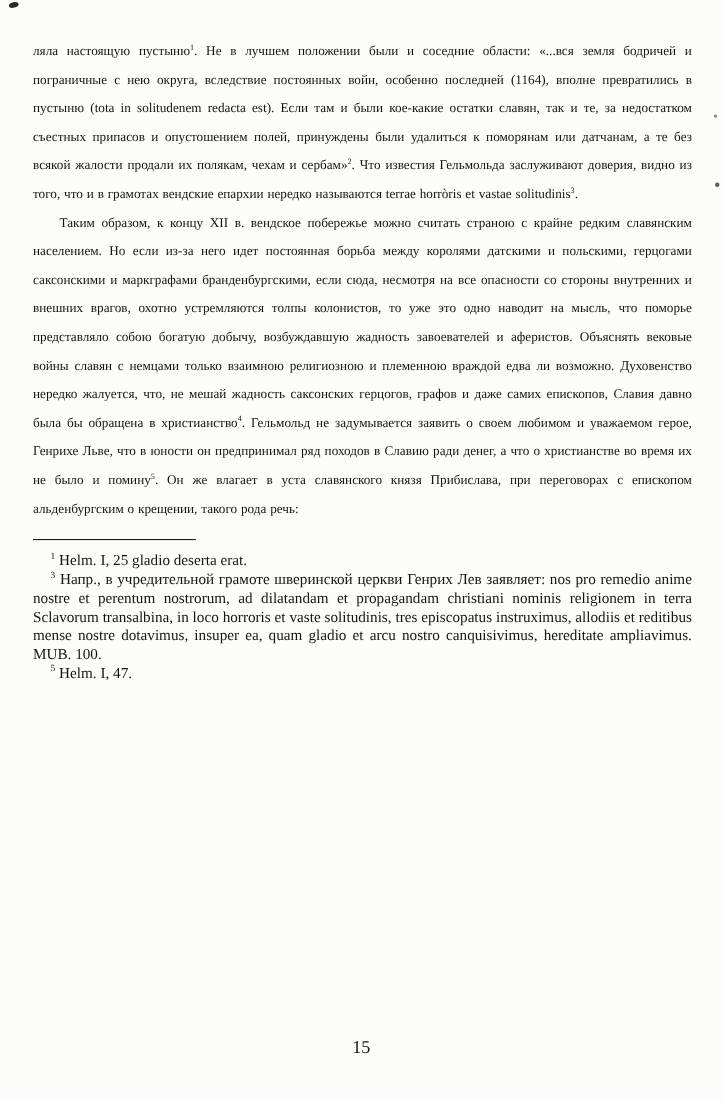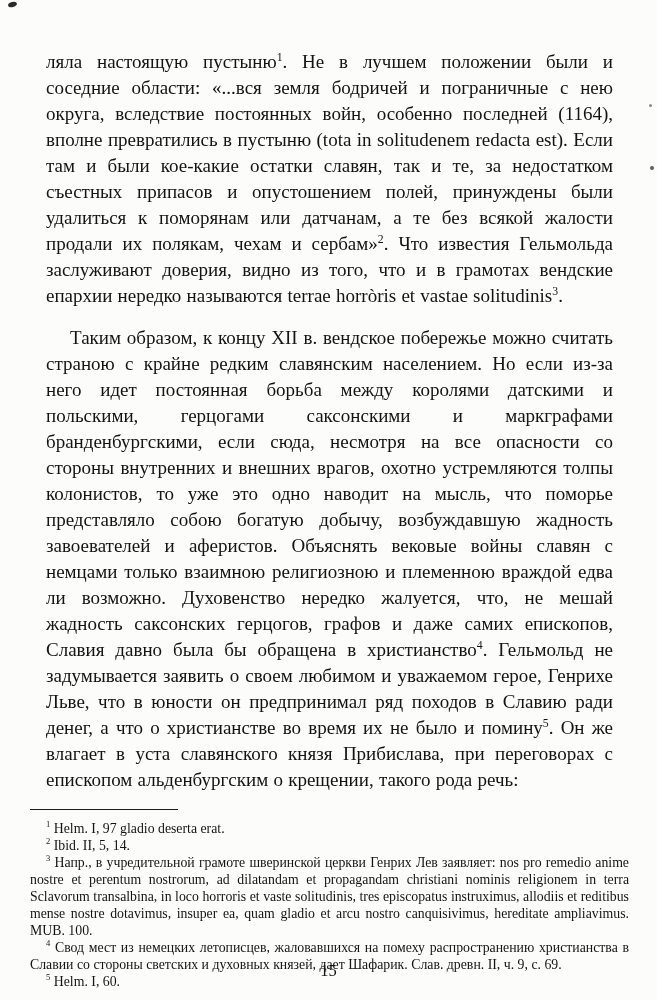--- a/index.html
+++ b/index.html
@@ -21,24 +21,24 @@
     overflow: hidden;
     box-sizing: border-box;
   }
   .content {
     position: absolute;
     left: 30px;
     right: 28px;
     top: 33px;
   }
   .para {
-    font-size: 19px;
+    font-size: 12px;
     line-height: 26px;
     text-align: justify;
-    margin: 16px;
+    margin: 0;
     word-spacing: 0.5px;
   }
   .para.indent {
     text-indent: 24px;
     font-family: Liberation Serif, serif;
   }
   sup {
     font-size: 0.62em;
     line-height: 0;
     vertical-align: super;
@@ -56,21 +56,21 @@
     text-align: justify;
     text-indent: 16px;
     margin: 0;
   }
   .it {
   }
   .page-number {
     position: absolute;
     left: 0;
     right: 0;
-    bottom: 19px;
+    bottom: 38px;
     text-align: center;
     font-size: 16.5px;
   }
   .speck {
     position: absolute;
     background: #2a2a28;
     border-radius: 50%;
   }
   .speck.s1 { left: 8px;  top: 2px;  width: 9px; height: 5px; transform: rotate(-15deg); }
   .speck.s2 { right: 3px; top: 166px; width: 4px; height: 4px; opacity: .75; }
@@ -84,22 +84,20 @@
   <div class="speck s2"></div>
   <div class="speck s3"></div>
 
   <div class="content">
     <div>
         <div class="para"><span>ляла настоящую пустыню</span><sup>1</sup><span>. Не в лучшем положении были и соседние области: «...вся земля бодричей и пограничные с нею округа, вследствие постоянных войн, особенно последней (1164), вполне превратились в пустыню (tota in solitudenem redacta est). Если там и были кое-какие остатки славян, так и те, за недостатком съестных припасов и опустошением полей, принуждены были удалиться к поморянам или датчанам, а те без всякой жалости продали их полякам, чехам и сербам»</span><sup>2</sup><span>. Что известия Гельмольда заслуживают доверия, видно из того, что и в грамотах вендские епархии нередко называются terrae horròris et vastae solitudinis</span><sup>3</sup><span>.</span></div>
         <div class="para indent"><span>Таким образом, к концу XII в. вендское побережье можно считать страною с крайне редким славянским населением. Но если из-за него идет постоянная борьба между королями датскими и польскими, герцогами саксонскими и маркграфами бранденбургскими, если сюда, несмотря на все опасности со стороны внутренних и внешних врагов, охотно устремляются толпы колонистов, то уже это одно наводит на мысль, что поморье представляло собою богатую добычу, возбуждавшую жадность завоевателей и аферистов. Объяснять вековые войны славян с немцами только взаимною религиозною и племенною враждой едва ли возможно. Духовенство нередко жалуется, что, не мешай жадность саксонских герцогов, графов и даже самих епископов, Славия давно была бы обращена в христианство</span><sup>4</sup><span>. Гельмольд не задумывается заявить о своем любимом и уважаемом герое, Генрихе Льве, что в юности он предпринимал ряд походов в Славию ради денег, а что о христианстве во время их не было и помину</span><sup>5</sup><span>. Он же влагает в уста славянского князя Прибислава, при переговорах с епископом альденбургским о крещении, такого рода речь:</span></div>
       </div>
     <div class="fn-rule"></div>
     <div>
-        <div class="footnote"><sup>1</sup> <span class="it">Helm.</span><span> I, 97 </span><span class="it">gladio deserta erat</span><span>.</span></div>
-        <div class="footnote"><sup>2</sup> <span class="it">Ibid.</span><span> II, 5, 14.</span></div>
+        <div class="footnote"><sup>1</sup> <span class="it">Helm.</span><span> I, 25 </span><span class="it">gladio deserta erat</span><span>.</span></div>
         <div class="footnote"><sup>3</sup> <span>Напр., в учредительной грамоте шверинской церкви Генрих Лев заявляет: nos pro remedio anime nostre et perentum nostrorum, ad dilatandam et propagandam christiani nominis religionem </span><span class="it">in terra Sclavorum transalbina, in loco horroris et vaste solitudinis,</span><span> tres episcopatus instruximus, allodiis et reditibus mense nostre dotavimus, insuper ea, </span><span class="it">quam gladio et arcu nostro canquisivimus,</span><span> hereditate ampliavimus. MUB. 100.</span></div>
-        <div class="footnote"><sup>4</sup> <span>Свод мест из немецких летописцев, жаловавшихся на помеху распространению христианства в Славии со стороны светских и духовных князей, дает </span><span class="it">Шафарик.</span><span> Слав. древн. II, ч. 9, с. 69.</span></div>
-        <div class="footnote"><sup>5</sup> <span class="it">Helm.</span><span> I, 60.</span></div>
+        <div class="footnote"><sup>5</sup> <span class="it">Helm.</span><span> I, 47.</span></div>
       </div>
   </div>
 
   <div class="page-number">15</div>
 </div>
 
 </body></html>

